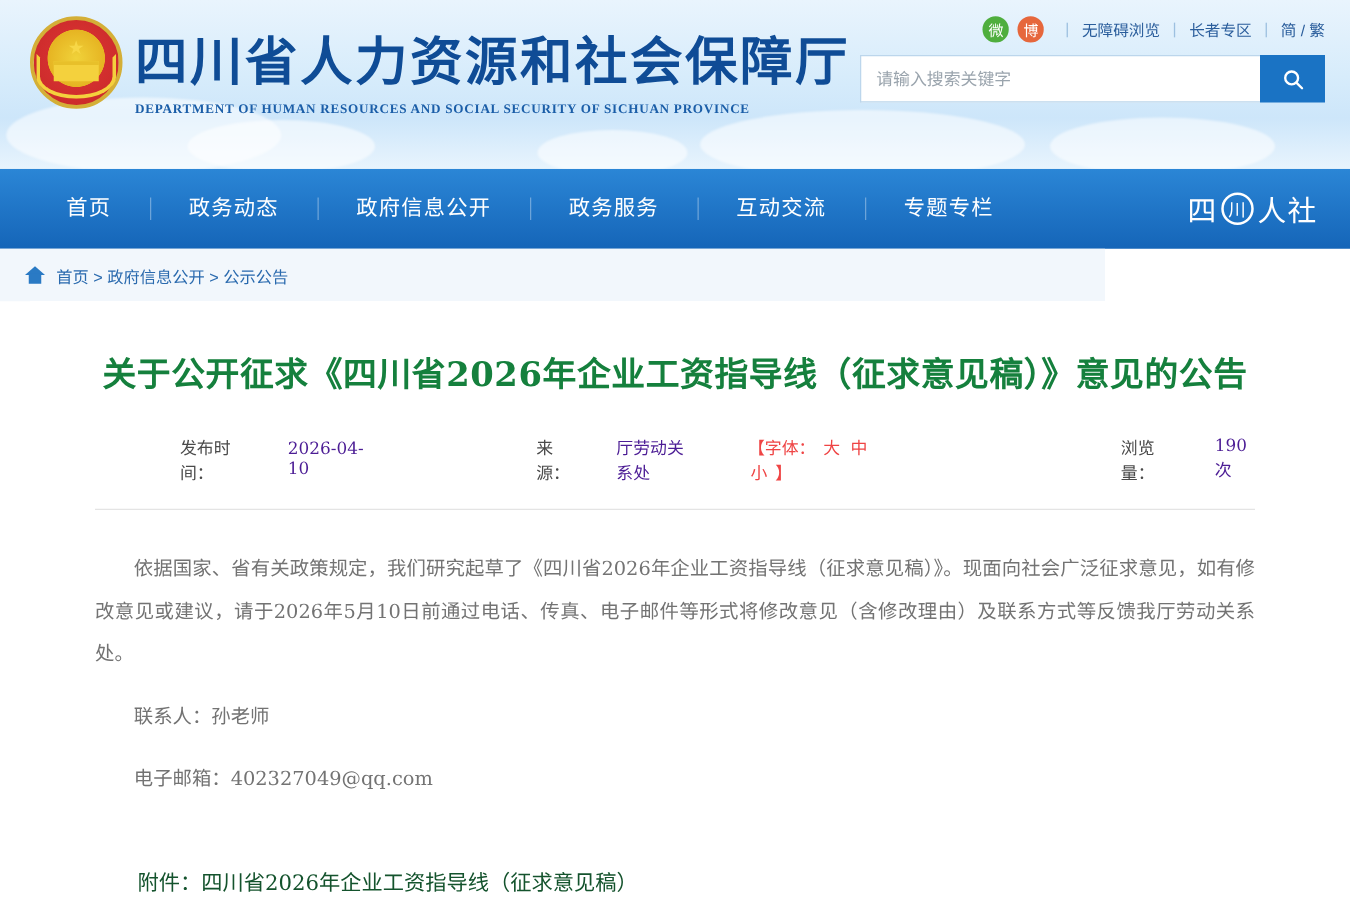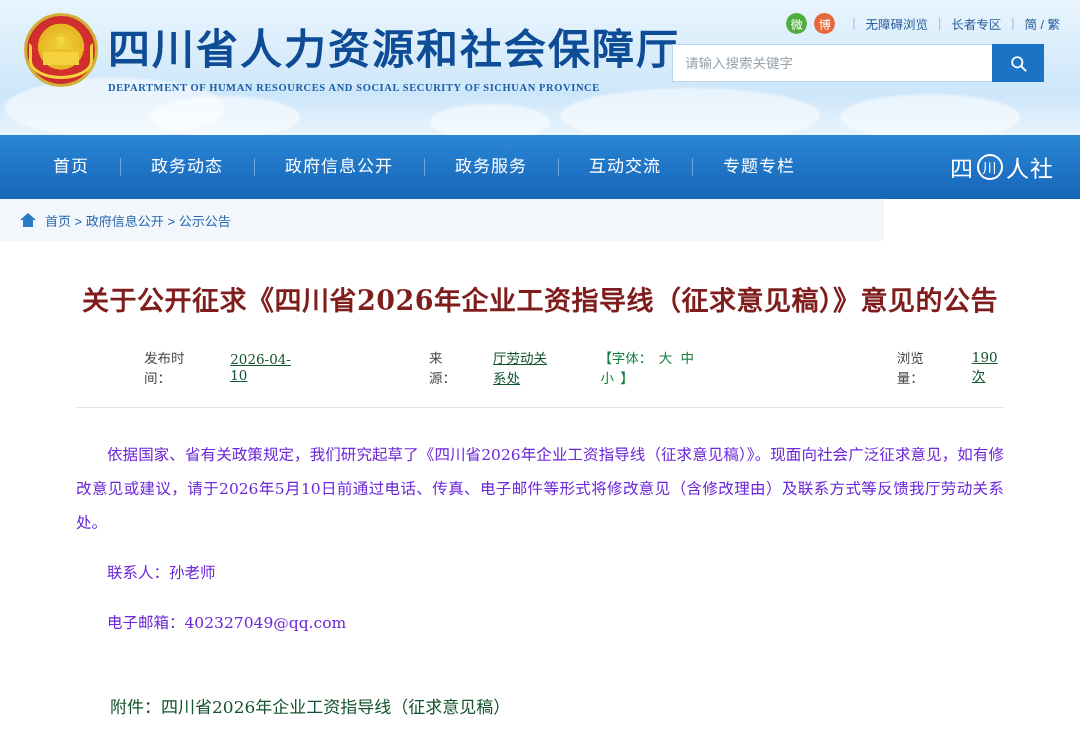--- a/index.html
+++ b/index.html
@@ -97,21 +97,21 @@
     display: inline-flex; align-items: center; justify-content: center;
     color: #fff; font-size: 12px; margin-right: 7px;
   }
   .ic-wechat { background: #4fae3e; }
   .ic-weibo  { background: #e6673c; }
   .util-sep { color: #9dc0e0; margin: 0 10px; }
   .util-link { color: #2b5e9c; text-decoration: none; white-space: nowrap; }
 
   .search-box {
     position: absolute;
-    right: 36px; top: 44px;
+    right: 20px; top: 44px;
     display: flex;
     width: 372px; height: 38px;
   }
   .search-input {
     flex: 1;
     border: 1px solid #bcd6ec;
     border-right: none;
     background: #ffffff;
     padding: 0 12px;
     font-size: 13.5px;
@@ -211,51 +211,51 @@
     margin: 0 auto;
     background: #ffffff;
     padding: 40px 52px 0 52px;
     min-height: 505px;
   }
   .doc-title {
     text-align: center;
     font-family: "DejaVu Serif", "Liberation Serif", serif;
     font-size: 27px;
     font-weight: bold;
-    color: #7f1d1d;
+    color: #15803d;
     line-height: 40px;
     letter-spacing: 0.5px;
   }
   .meta-row {
     margin-top: 26px;
     display: flex;
     align-items: center;
     font-size: 13.5px;
     color: #4a4a4a;
     font-family: "DejaVu Serif", "Liberation Serif", serif;
     gap: 31px;
   }
   .meta-left   { margin-left: 68px; }
   .meta-mid    { margin-left: 104px; }
   .meta-right  { margin-left: 155px; }
-  .meta-val { color: #14532d; text-decoration: underline; }
-  .fontsize-group { color: #15803d; }
+  .meta-val { color: #4c1d95; }
+  .fontsize-group { color: #ef4444; }
   .fontsize-opt { cursor: pointer; padding: 0 2px; }
 
   .divider {
     margin-top: 20px;
     border-top: 1px solid #e4e4e4;
     width: 100%;
   }
 
   .body-text {
     margin-top: 30px;
     font-family: "DejaVu Serif", "Liberation Serif", serif;
     font-size: 15.5px;
-    color: #6d28d9;
+    color: #737373;
     line-height: 34px;
     text-align: justify;
   }
   .para { margin: 0 0 16px 0; text-indent: 2em; }
   .para-flat { margin: 0 0 16px 0; text-indent: 2em; }
   .attach {
     margin-top: 52px;
     text-indent: 2em;
     font-family: "DejaVu Serif", "Liberation Serif", serif;
     font-size: 17px;

